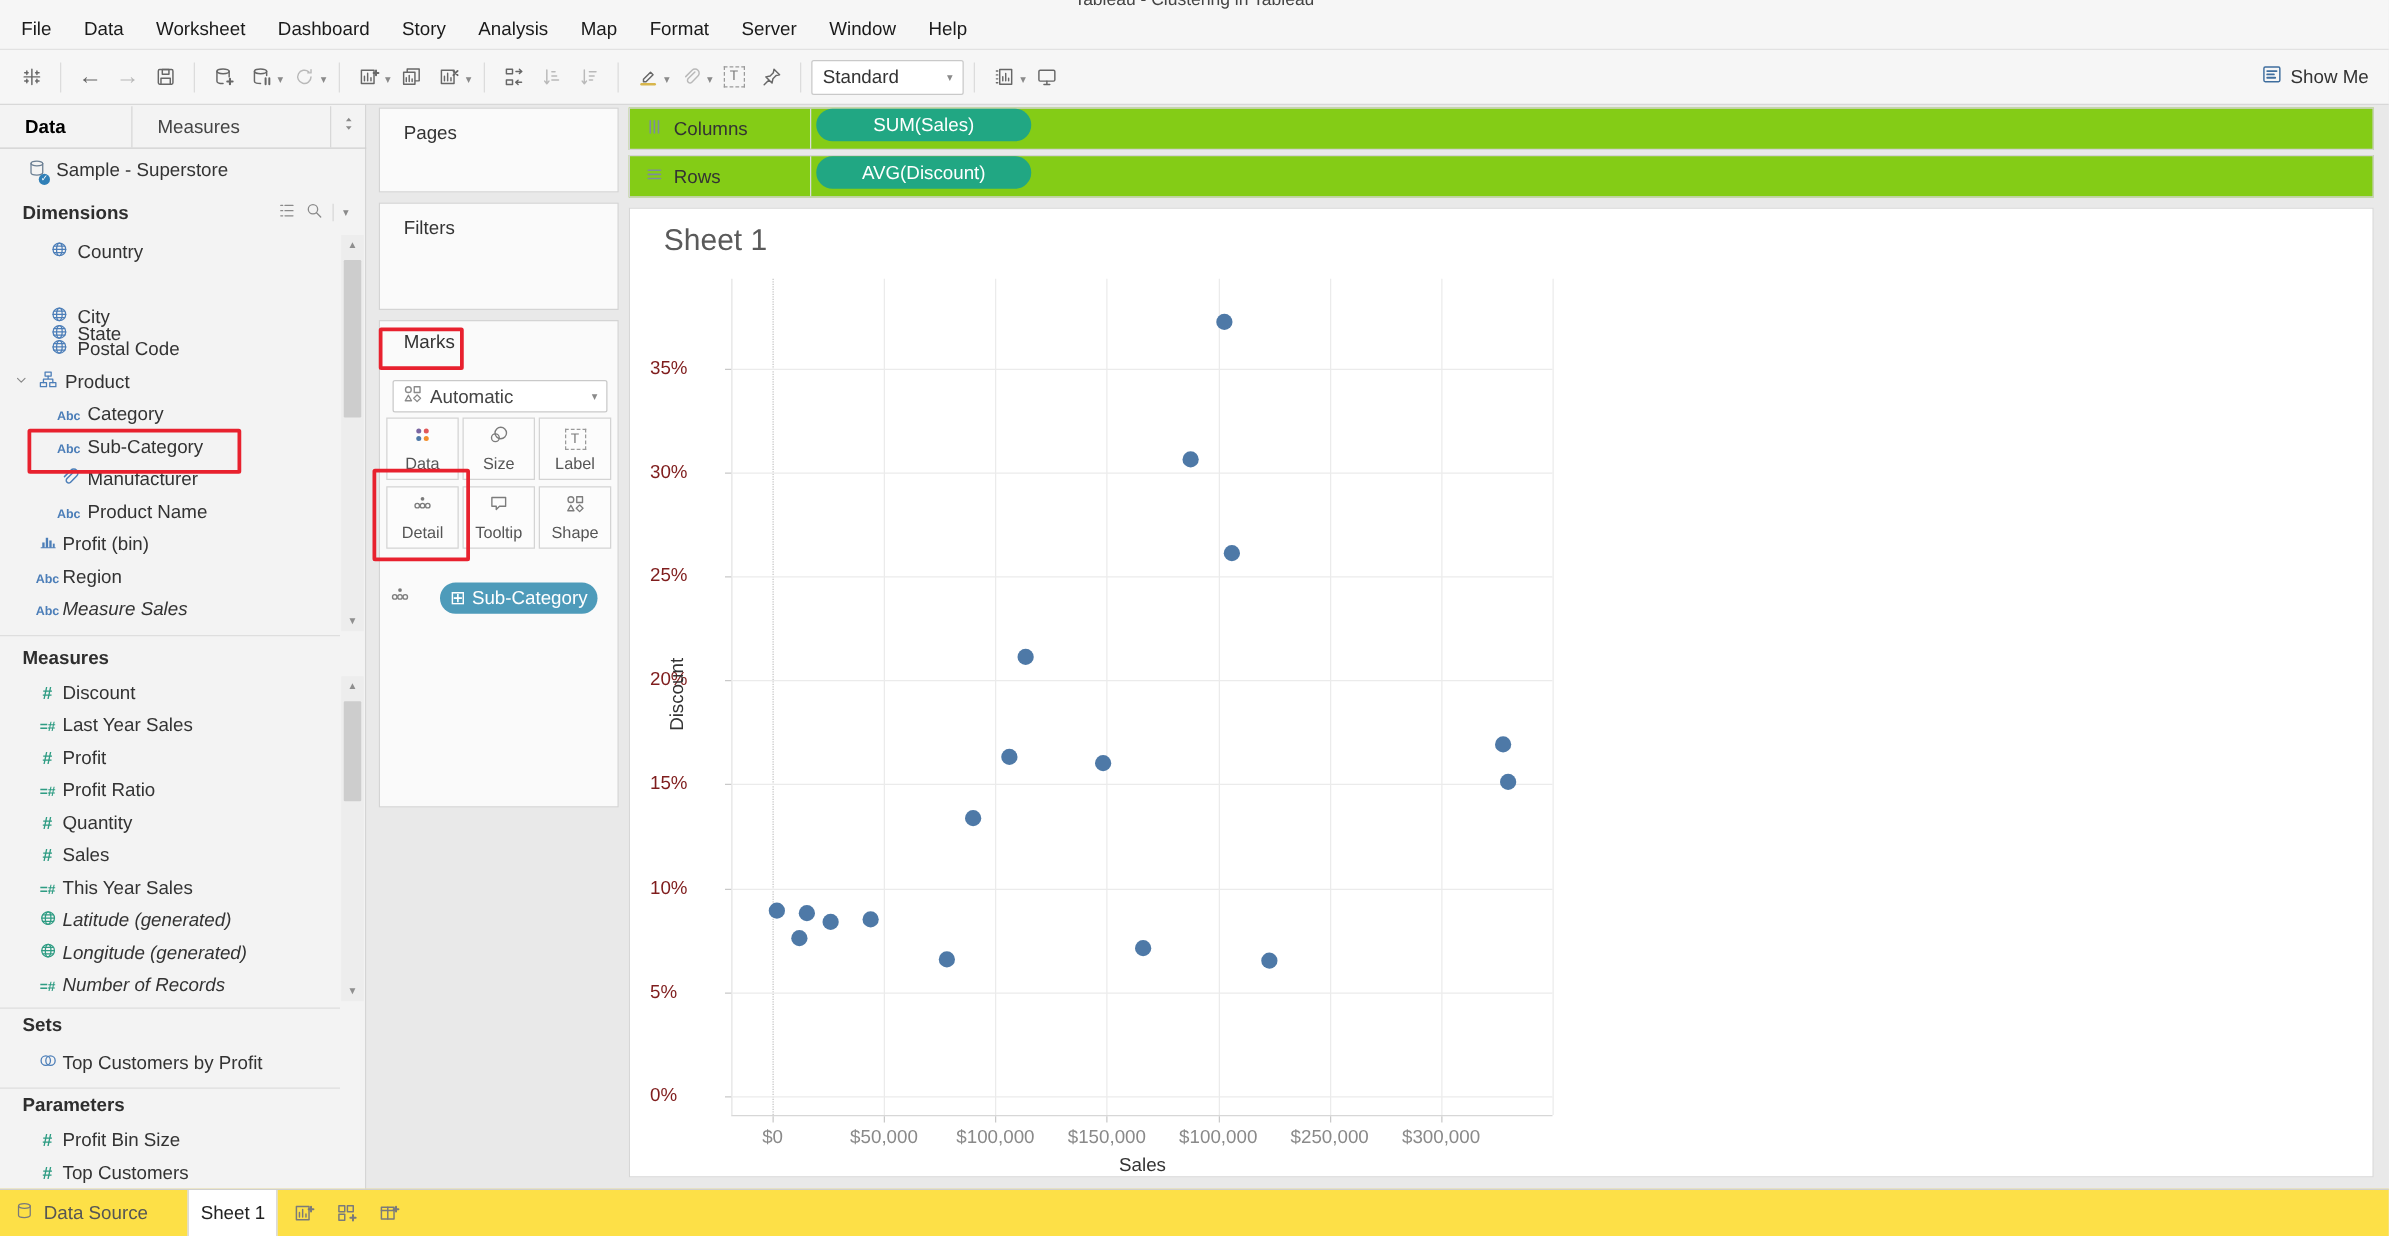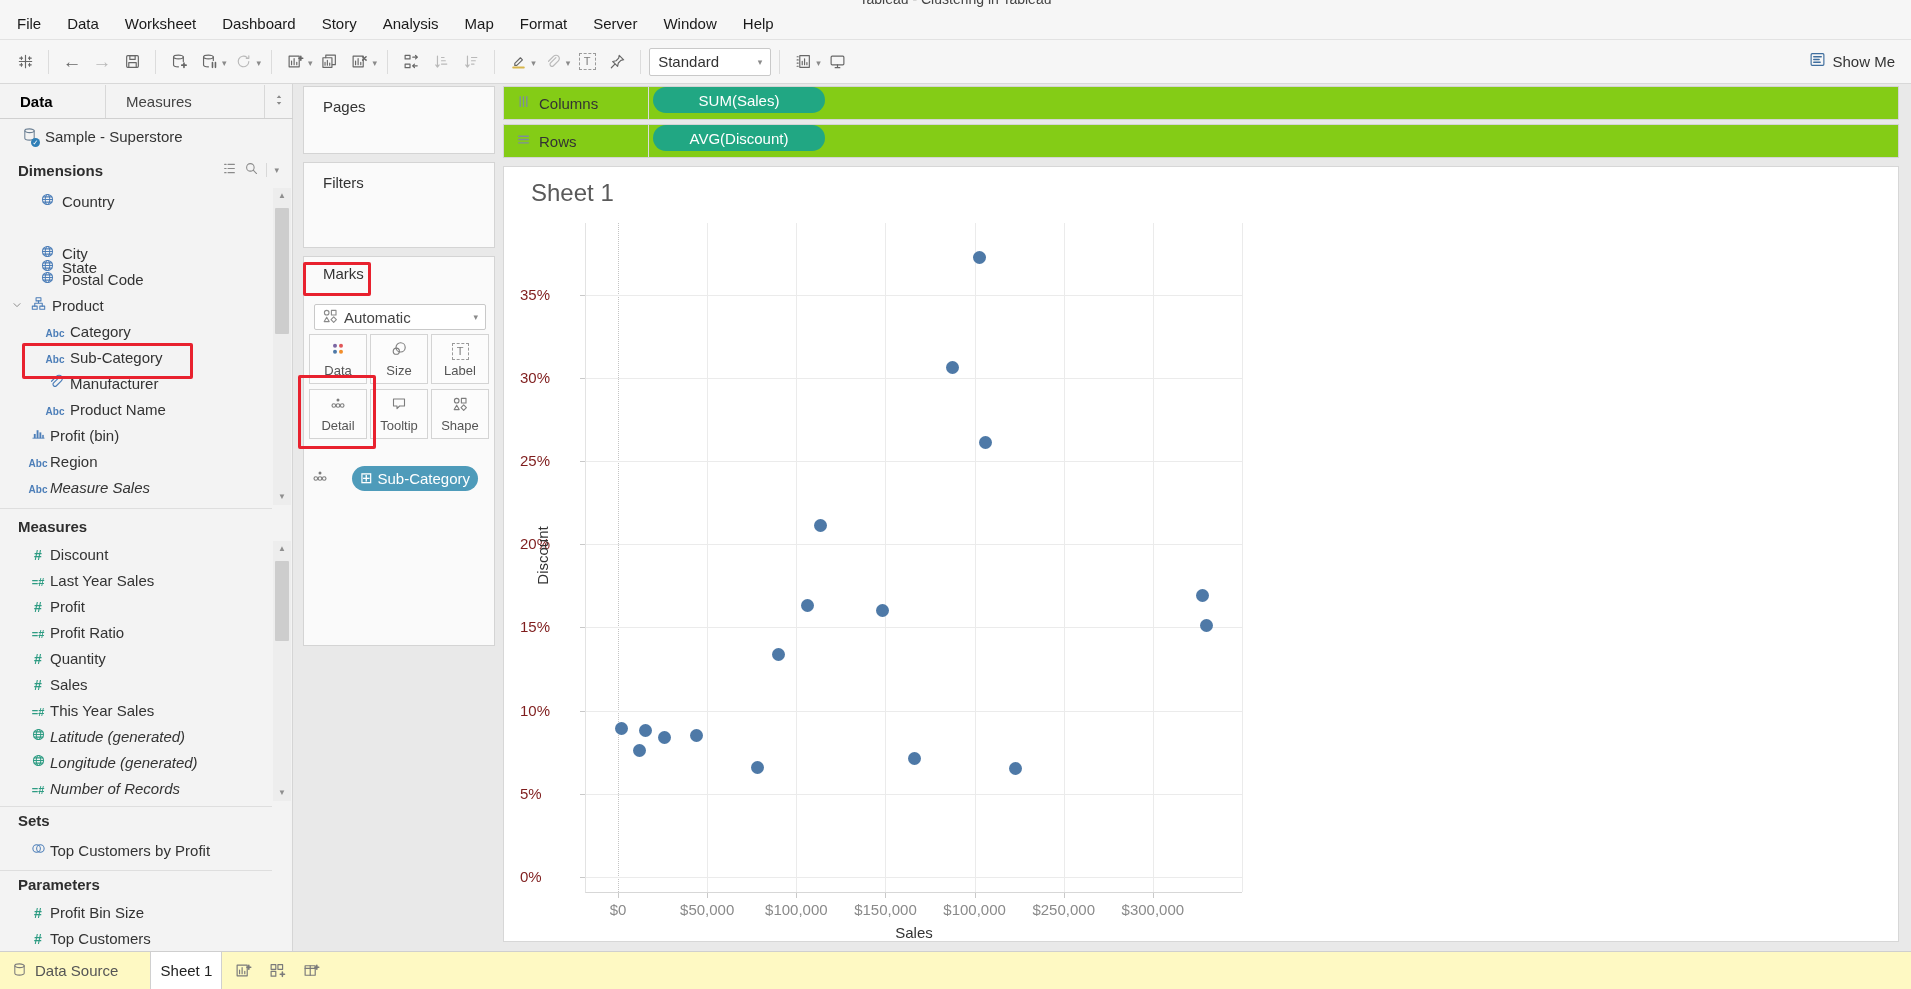--- a/index.html
+++ b/index.html
@@ -85,21 +85,21 @@
   .gh{position:absolute;left:0;right:0;height:0;border-top:1px solid #ebebeb;}
   .xtick{position:absolute;bottom:-6px;width:0;height:5px;border-left:1px solid #c9c9c9;}
   .ytick{position:absolute;left:-6px;width:5px;height:0;border-top:1px solid #c9c9c9;}
   .xlabel{position:absolute;width:100px;text-align:center;color:#8a8a8a;font-size:15px;}
   .ylabel{position:absolute;width:56px;text-align:left;color:#7f1d1d;font-size:15px;height:20px;line-height:20px;}
   .dot{position:absolute;width:13px;height:13px;border-radius:50%;}
   #y-axis-title{position:absolute;left:-10px;top:380px;width:96px;text-align:center;color:#333;
                 transform:rotate(-90deg);transform-origin:center;}
   #x-axis-title{position:absolute;left:0;width:656px;text-align:center;color:#333;}
   
-  #statusbar{left:0;top:951px;width:1911px;height:38px;background:#fef9c3;border-top:1px solid #cfcfcf;box-sizing:border-box;
+  #statusbar{left:0;top:951px;width:1911px;height:38px;background:#fde047;border-top:1px solid #cfcfcf;box-sizing:border-box;
              display:flex;align-items:stretch;}
   #ds-tab{display:flex;align-items:center;gap:8px;color:#555;padding:0 18px 0 12px;}
   #sheet-tab{width:70px;background:#fff;border-left:1px solid #d0d0d0;border-right:1px solid #d0d0d0;
              display:flex;align-items:center;justify-content:center;color:#222;margin-left:14px;}
   .sb-icon{width:26px;display:flex;align-items:center;justify-content:center;color:#7a7a7a;margin-left:8px;}
 </style>
 </head>
 <body>
 
 <div id="titlebar" class="abs">

